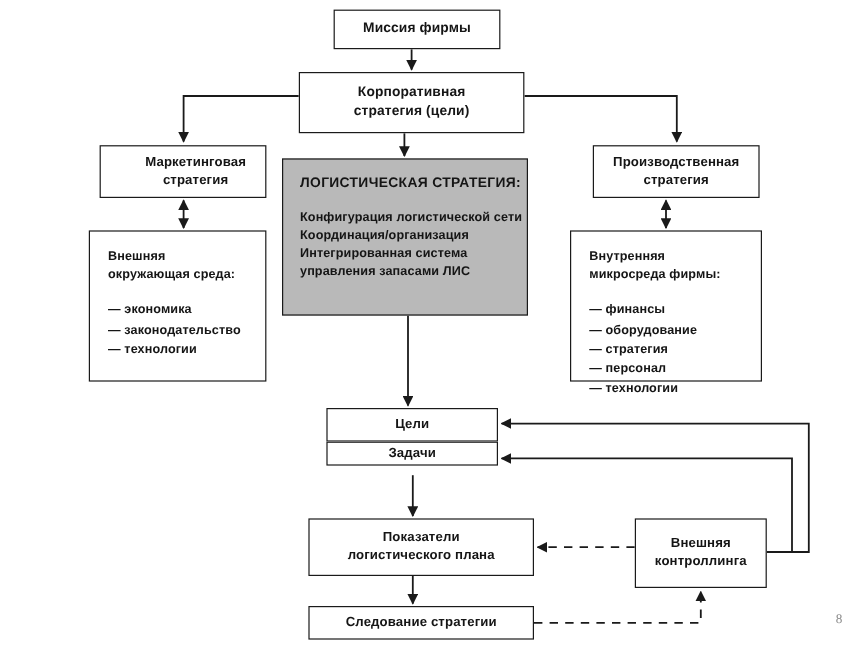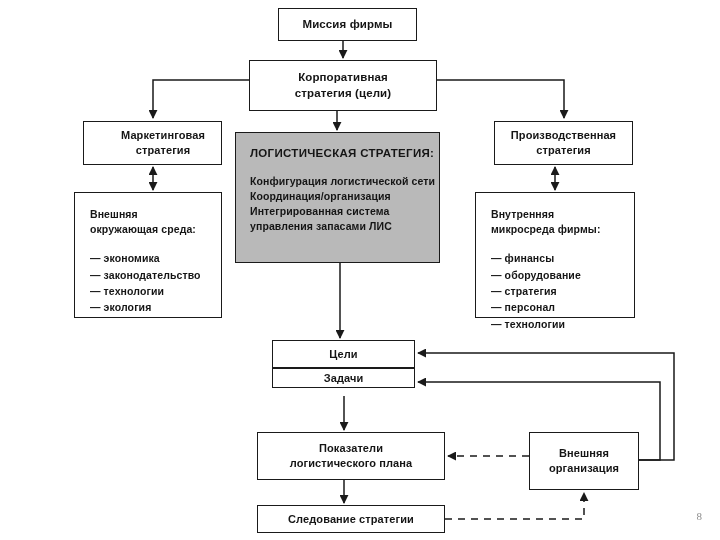--- a/index.html
+++ b/index.html
@@ -164,21 +164,20 @@
     <span class="item">управления запасами ЛИС</span>
   </div>
 
   <div class="node listbox" id="node-external">
     <span class="heading">Внешняя</span>
     <span class="heading">окружающая среда:</span>
     <span class="items">
       <span class="item">— экономика</span>
       <span class="item">— законодательство</span>
       <span class="item">— технологии</span>
-      <span class="item">— экология</span>
     </span>
   </div>
 
   <div class="node listbox" id="node-internal">
     <span class="heading">Внутренняя</span>
     <span class="heading">микросреда фирмы:</span>
     <span class="items">
       <span class="item">— финансы</span>
       <span class="item">— оборудование</span>
       <span class="item">— стратегия</span>
@@ -199,18 +198,18 @@
     <span class="line">Показатели</span>
     <span class="line">логистического плана</span>
   </div>
 
   <div class="node" id="node-follow">
     <span class="line">Следование стратегии</span>
   </div>
 
   <div class="node" id="node-controlling">
     <span class="line">Внешняя</span>
-    <span class="line">организация</span>
+    <span class="line">контроллинга</span>
   </div>
 
   <div id="page-number">8</div>
 
 </div>
 
 </body></html>

